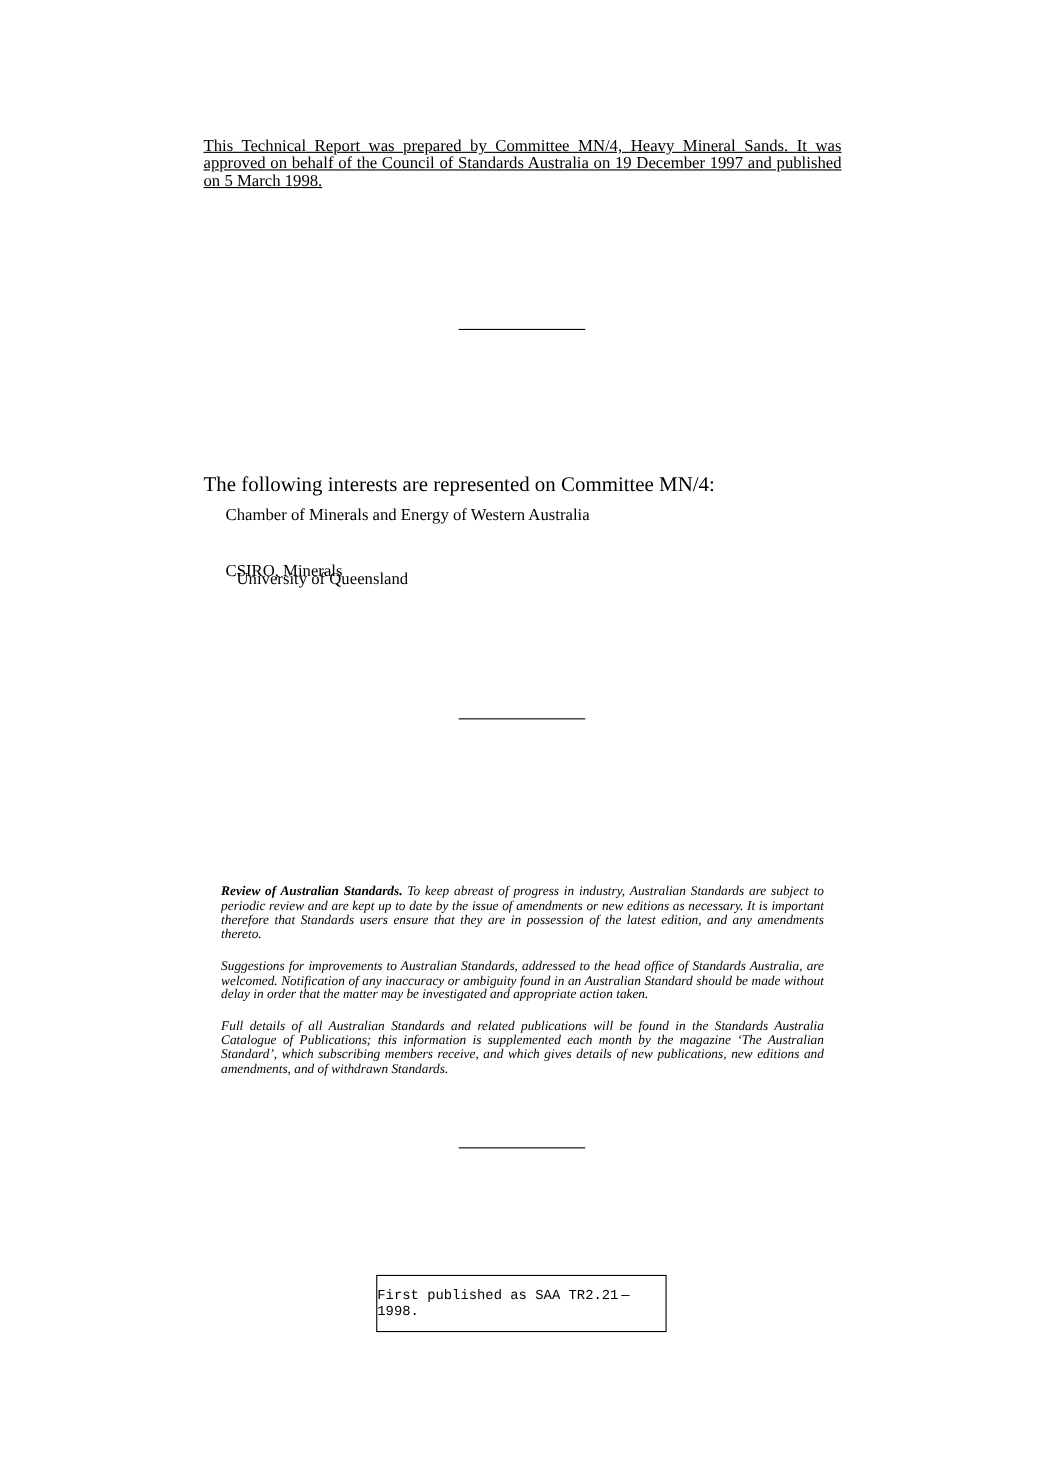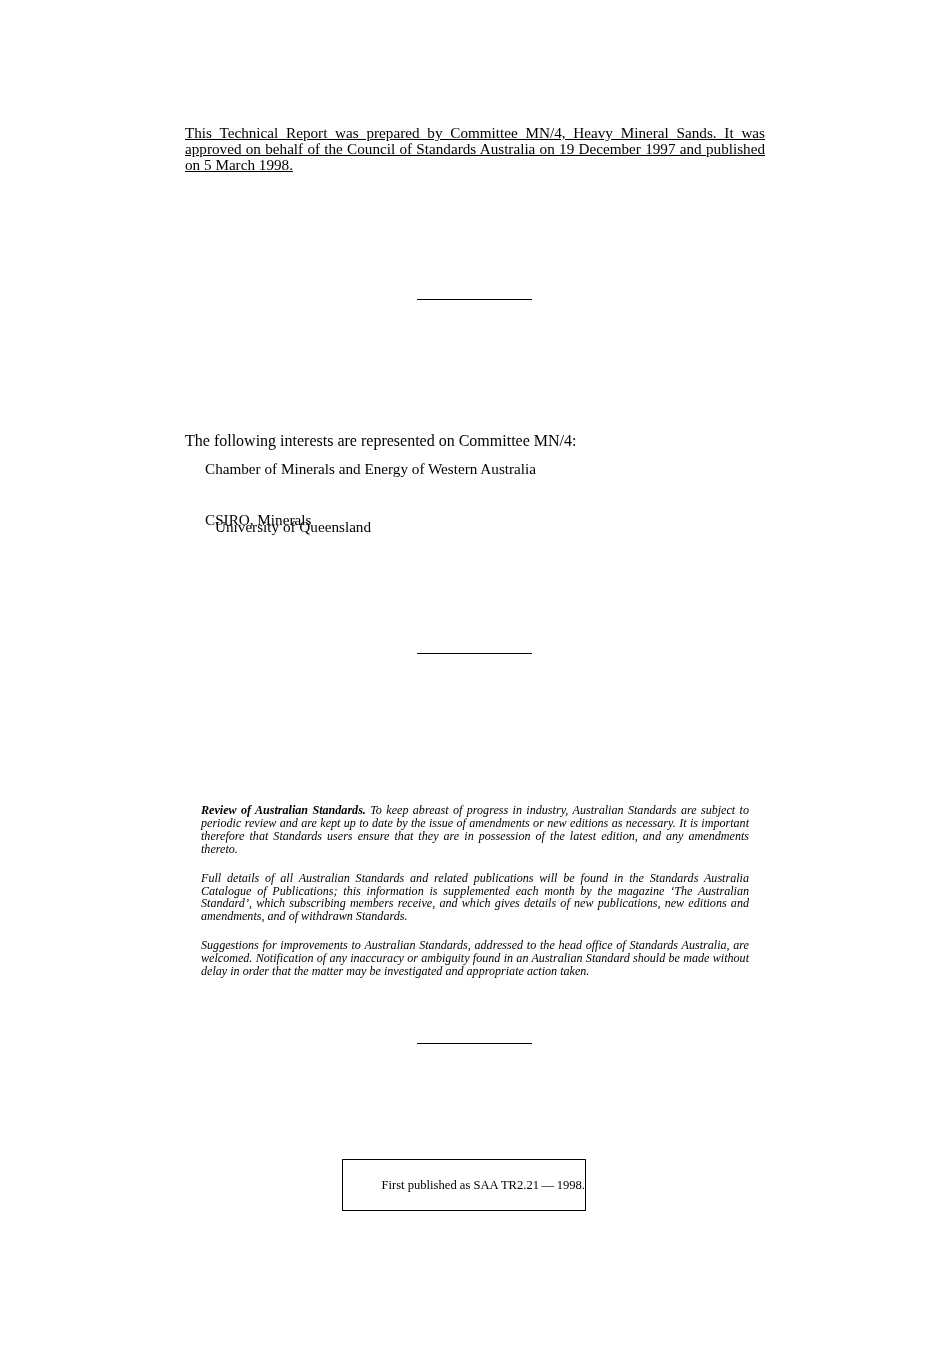--- a/index.html
+++ b/index.html
@@ -2,47 +2,47 @@
 <html><head>
   <meta charset="utf-8">
   <style>
     html, body { margin: 0; padding: 0; background: #ffffff; }
     body { width: 950px; height: 1345px; position: relative; overflow: hidden;
            font-family: "Liberation Serif", "DejaVu Serif", serif; color: #000; }
     .abs { position: absolute; }
     .intro { left: 185px; top: 125px; width: 580px; font-size: 15.2px; line-height: 16px;
              text-align: justify; text-align-last: left; text-decoration: underline; }
     .rule { left: 417px; width: 115px; height: 0; border-top: 1.6px solid #000; }
-    .interests-head { left: 185px; top: 432px; font-size: 16px; line-height: 18px; }
+    .interests-head { left: 185px; top: 432px; font-size: 19px; line-height: 18px; }
     .interest { left: 205px; font-size: 15.2px; line-height: 18px; }
     .review { left: 185px; top: 788px; width: 580px; font-size: 12.1px; line-height: 12.9px;
               font-style: italic; }
     .review p { margin: 16px; text-align: justify; text-align-last: left; }
     .review b { font-weight: bold; }
-    .pubbox { left: 342px; top: 1159px; width: 244px; height: 52px; border: 1.4px solid #000;
+    .pubbox { left: 342px; top: 1159px; width: 264px; height: 52px; border: 1.4px solid #000;
               box-sizing: border-box; display: flex; align-items: center; justify-content: flex-end;
-              font-size: 12.6px; }
+              font-size: 12.6px; font-family: Liberation Mono, monospace; }
   </style>
 </head>
 <body>
 
 <div class="abs intro">This Technical Report was prepared by Committee MN/4, Heavy Mineral Sands. It was approved on behalf of the Council of Standards Australia on 19 December 1997 and published on 5 March 1998.</div>
 
 <div class="abs rule" style="top:299px;"></div>
 
 <div class="abs interests-head">The following interests are represented on Committee MN/4:</div>
 <div class="abs interest" style="top:460px;">Chamber of Minerals and Energy of Western Australia</div>
 <div class="abs interest" style="top:489px;margin-top:22px;">CSIRO, Minerals</div>
 <div class="abs interest" style="top:518px;margin-left:10px;">University of Queensland</div>
 
 <div class="abs rule" style="top:653px;"></div>
 
 <div class="abs review">
   <p><b>Review of Australian Standards.</b><span> To keep abreast of progress in industry, Australian Standards are subject to periodic review and are kept up to date by the issue of amendments or new editions as necessary. It is important therefore that Standards users ensure that they are in possession of the latest edition, and any amendments thereto.</span></p>
+  <p>Suggestions for improvements to Australian Standards, addressed to the head office of Standards Australia, are welcomed. Notification of any inaccuracy or ambiguity found in an Australian Standard should be made without delay in order that the matter may be investigated and appropriate action taken.</p>
   <p>Full details of all Australian Standards and related publications will be found in the Standards Australia Catalogue of Publications; this information is supplemented each month by the magazine ‘The Australian Standard’, which subscribing members receive, and which gives details of new publications, new editions and amendments, and of withdrawn Standards.</p>
-  <p>Suggestions for improvements to Australian Standards, addressed to the head office of Standards Australia, are welcomed. Notification of any inaccuracy or ambiguity found in an Australian Standard should be made without delay in order that the matter may be investigated and appropriate action taken.</p>
 </div>
 
 <div class="abs rule" style="top:1043px;"></div>
 
 <div class="abs pubbox">
   <span>First published as SAA TR2.21 — 1998.</span>
 </div>
 
 </body></html>

